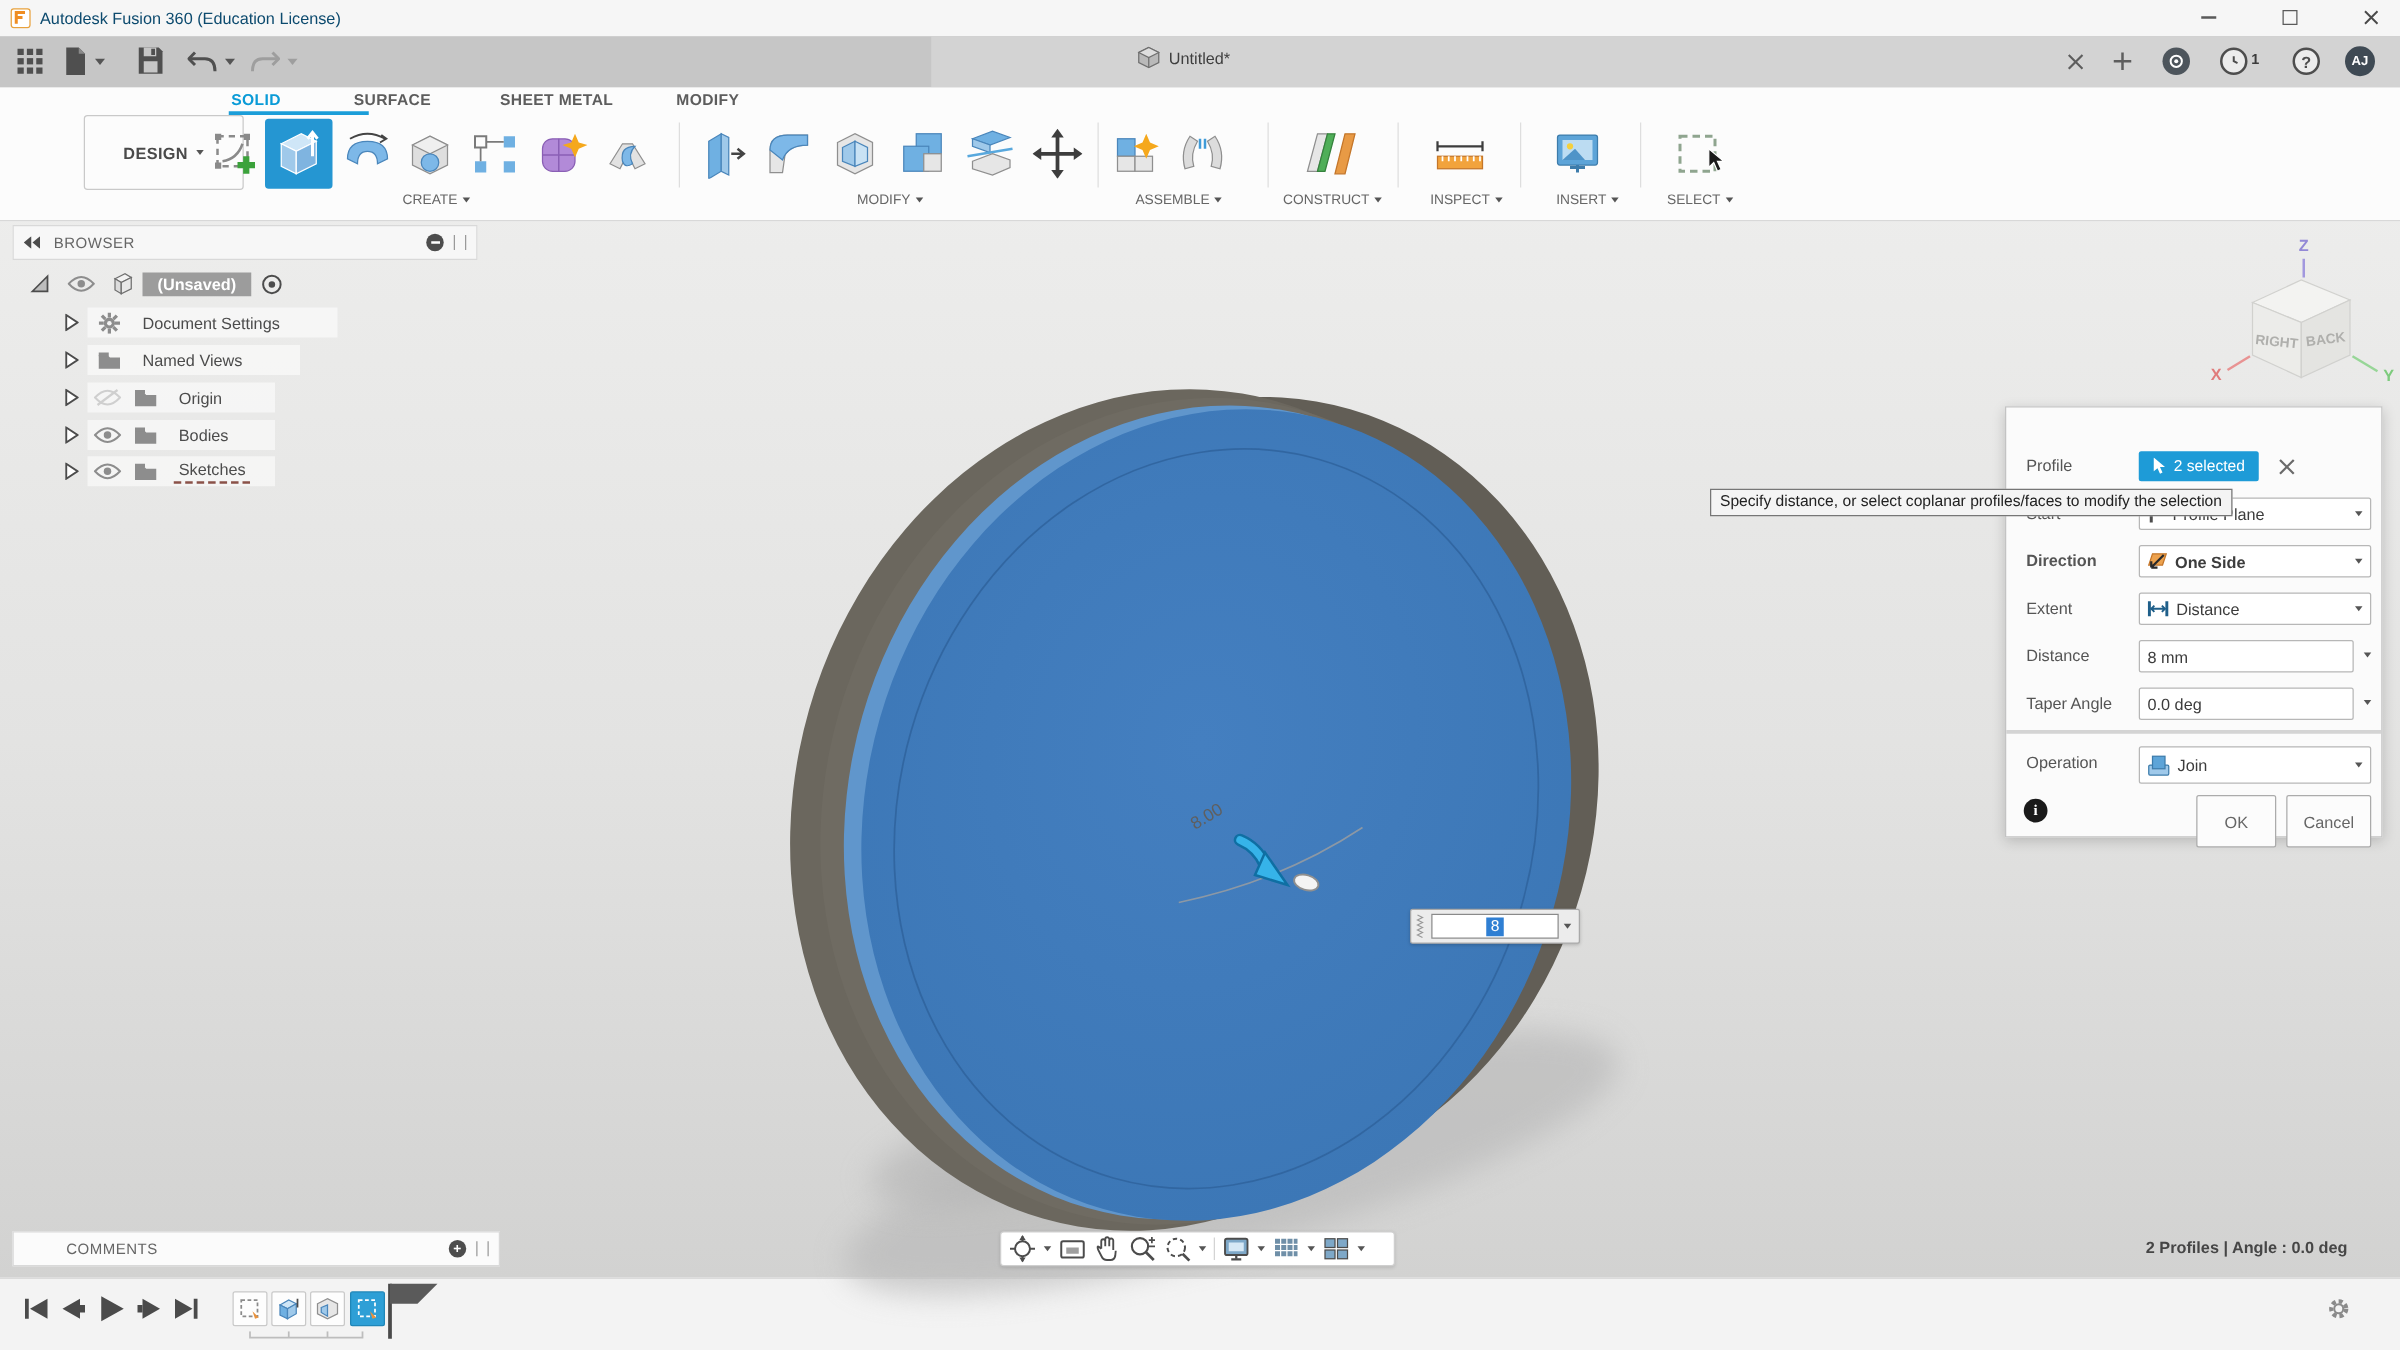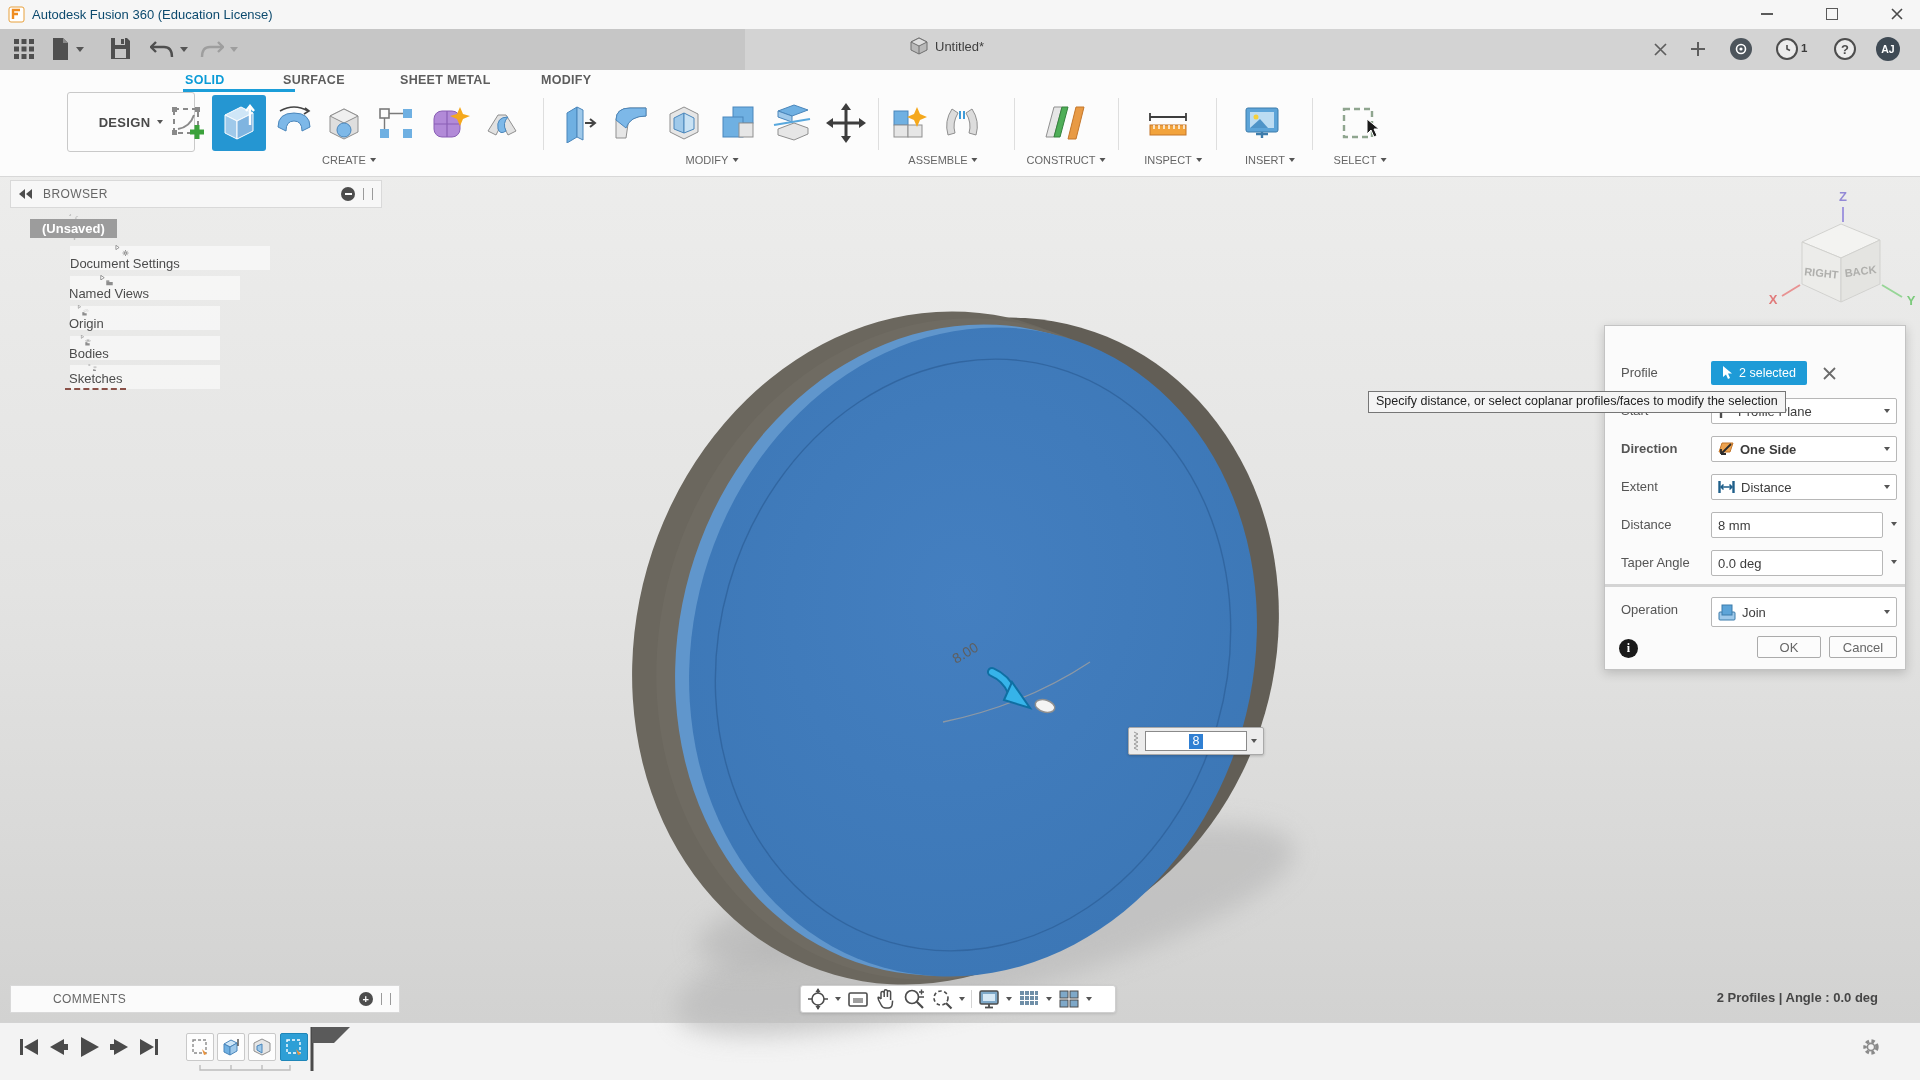--- a/index.html
+++ b/index.html
@@ -25,34 +25,34 @@
   .rtab{position:absolute;top:3px;font-size:12.5px;font-weight:bold;color:#5d5d5d;letter-spacing:.3px;}
   .rtab.active{color:#0a9bd7;}
   #tab-underline{left:183px;top:19px;width:112px;height:3px;background:#1b9ed9;}
   .tool{position:absolute;top:29px;width:44px;height:48px;display:flex;align-items:center;justify-content:center;}
   .tool.hl{background:#2596d2;border-radius:3px;top:25px;height:56px;width:54px;}
   .gdiv{position:absolute;top:28px;width:1px;height:52px;background:#dedede;}
   .glabel{position:absolute;top:84px;font-size:11px;color:#666;display:flex;align-items:center;gap:4px;transform:translateX(-50%);}
   
   .panelhdr{background:#f7f7f7;border:1px solid #d9d9d9;display:flex;align-items:center;font-size:12px;color:#666;letter-spacing:.4px;}
   .grip{width:8px;height:12px;border-left:1px solid #9a9a9a;border-right:1px solid #9a9a9a;}
-  .brow{position:absolute;display:flex;align-items:center;height:26px;font-size:13px;color:#4c4c4c;flex-direction:column;}
+  .brow{position:absolute;display:flex;align-items:center;height:26px;font-size:13px;color:#4c4c4c;}
   .rowchip{position:absolute;height:24px;background:rgba(255,255,255,.55);}
   .treelabel{padding:0 4px;}
   
   #dialog{left:1604px;top:325px;width:300px;height:343px;background:#fbfbfb;border:1px solid #c3c3c3;box-shadow:0 3px 10px rgba(0,0,0,.18);z-index:30;}
   #dialog header{height:27px;border-bottom:1px solid #dadada;display:flex;align-items:center;padding:0 8px;gap:7px;background:#fbfbfb;}
   #dialog header .dtitle{font-size:12.5px;font-weight:bold;color:#3f3f3f;letter-spacing:.3px;flex:1;}
   .drow{position:absolute;left:0;width:100%;height:28px;}
   .dlabel{position:absolute;left:16px;top:6px;font-size:13px;color:#555;}
   .dctrl{position:absolute;left:106px;top:1px;width:186px;height:26px;background:#fff;border:1px solid #b7b7b7;border-radius:2px;display:flex;align-items:center;gap:6px;padding:0 6px;box-sizing:border-box;font-size:13px;color:#3c3c3c;}
   .dctrl .caret{margin-left:auto;}
   .dinput{position:absolute;left:106px;top:1px;width:172px;height:26px;background:#fff;border:1px solid #b7b7b7;border-radius:2px;font-size:13px;color:#3c3c3c;padding:0 6px;box-sizing:border-box;font-family:inherit;}
   .dcaret{position:absolute;right:8px;top:11px;}
-  .btn{position:absolute;top:0;height:22px;background:#fcfcfc;border:1px solid #ababab;border-radius:2px;font-size:13px;color:#666;display:flex;align-items:center;justify-content:center;}
+  .btn{position:absolute;top:0;height:42px;background:#fcfcfc;border:1px solid #ababab;border-radius:2px;font-size:13px;color:#666;display:flex;align-items:center;justify-content:center;}
   #tooltip{left:1368px;top:391px;height:16px;padding:2px 7px;background:#f4f4f4;border:1px solid #767676;font-size:12.5px;color:#222;z-index:40;white-space:nowrap;}
   
   #navbar{left:800px;top:985px;width:316px;height:28px;background:#ffffff;border:1px solid #cfcfcf;border-radius:3px;box-shadow:0 1px 3px rgba(0,0,0,.12);z-index:20;display:flex;align-items:center;padding:0 6px;box-sizing:border-box;gap:6px;}
   #timeline{left:0;top:1022px;width:1920px;height:58px;background:#f3f3f3;border-top:1px solid #d3d3d3;}
   .tlicon{position:absolute;top:10px;width:28px;height:28px;background:#fdfdfd;border:1px solid #c9c9c9;border-radius:2px;display:flex;align-items:center;justify-content:center;box-sizing:border-box;}
   .tlicon.active{background:#2e9fd6;border-color:#1f86b8;}
   #statusline{font-size:13px;font-weight:bold;color:#464646;z-index:21;}
   svg{display:block;}
   text{font-family:"Liberation Sans","DejaVu Sans",sans-serif;}
 </style>

